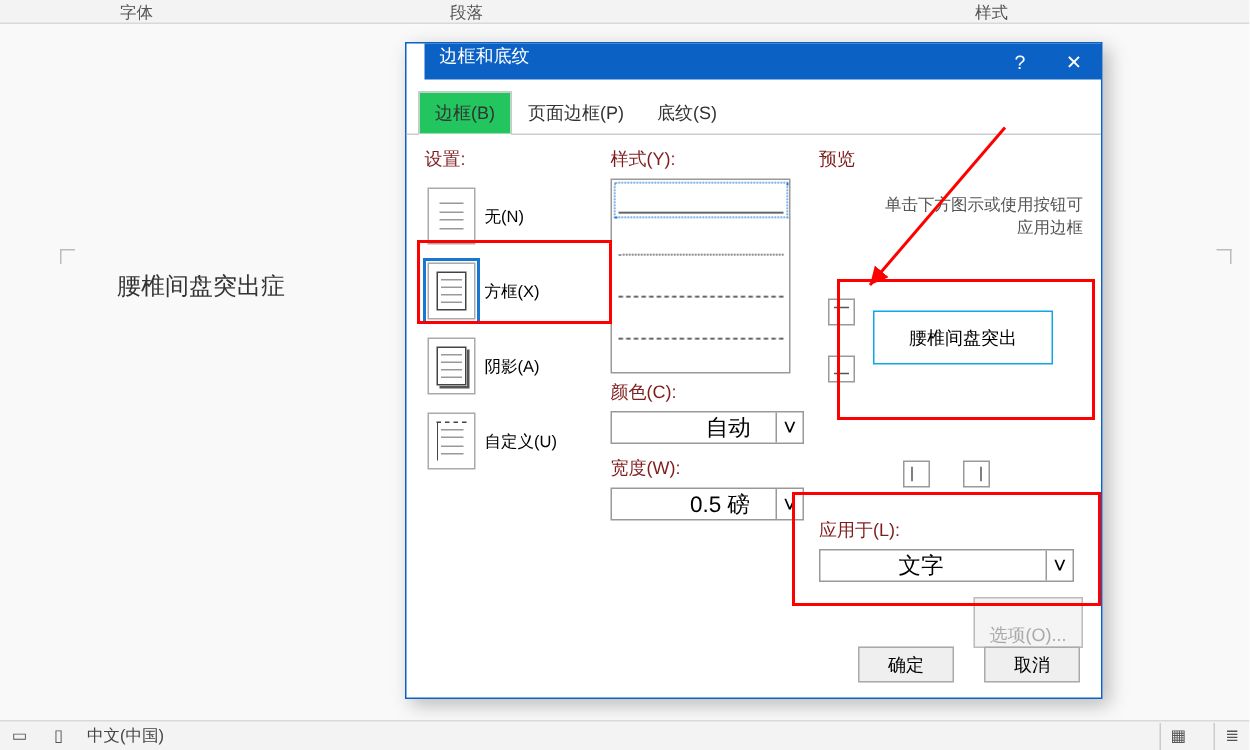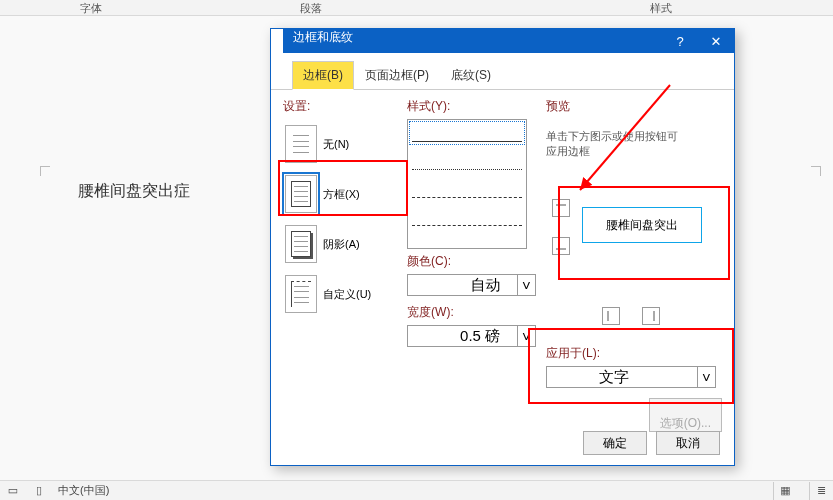--- a/index.html
+++ b/index.html
@@ -18,21 +18,21 @@
 
 
 .dialog { position: absolute; left: 270px; top: 28px; width: 465px; height: 438px; background: #fff; border: 1px solid #0b61c4; box-shadow: 4px 4px 12px rgba(0,0,0,0.25); }
 .titlebar { height: 24px; background: #0b61c4; color: #fff; display: flex; align-items: flex-start; font-size: 12px; padding-left: 10px; margin-left: 12px; }
 .titlebar .spacer { flex: 1; }
 .titlebar .tbtn { width: 36px; height: 24px; color: #fff; display: flex; align-items: center; justify-content: center; cursor: pointer; font-size: 13px; }
 
 
 .tabrow { display: flex; padding: 8px 8px 0 8px; font-size: 12px; border-bottom: 1px solid #ccc; }
 .tab { padding: 5px 10px; border: 1px solid transparent; margin-bottom: -1px; color: #333; cursor: pointer; }
-.tab.active { border: 1px solid #ccc; border-bottom: 1px solid #fff; background: #fde047; margin-left: 13px; }
+.tab.active { border: 1px solid #ccc; border-bottom: 1px solid #fff; background: #22c55e; }
 
 
 .content { display: flex; padding: 8px 12px; gap: 10px; height: calc(100% - 24px - 30px - 44px); }
 .col-settings { width: 115px; }
 .col-style { width: 130px; }
 .col-preview { flex: 1; }
 
 .section-label { font-size: 12px; color: #7f1d1d; margin-bottom: 4px; }
 
 
@@ -54,36 +54,36 @@
 .style-line.selected { outline: 1px dotted #1976d2; outline-offset: 2px; }
 .style-line.dotted { border-bottom-style: dotted; border-bottom-width: 1px; }
 .style-line.dash1 { border-bottom-style: dashed; border-bottom-width: 1px; }
 
 .combo { display: flex; height: 22px; border: 1px solid #999; font-size: 15px; align-items: stretch; padding-left: 46px; }
 .combo .combo-body { flex:1; display:flex; align-items:center; justify-content:center; padding:0 6px; }
 .combo .combo-arrow { width: 18px; border-left: 1px solid #999; display:flex; align-items:center; justify-content:center; cursor:pointer; }
 .combo-row { margin-top: 4px; margin-bottom: 8px; }
 
 
-.preview-hint { font-size: 11px; color: #555; text-align: left; margin-top: 14px; }
+.preview-hint { font-size: 11px; color: #555; text-align: right; margin-top: 14px; }
 .preview-box { position: relative; width: 170px; height: 130px; margin-top: 18px; margin-left: 6px; }
 .preview-inner { position: absolute; left: 30px; top: 30px; width: 120px; height: 36px; border: 1px solid #0ea5e9; display:flex; align-items:center; justify-content:center; font-size: 12px; }
 .pv-btn { position: absolute; width: 18px; height: 18px; border: 1px solid #999; background:#fff; cursor:pointer; display:flex; align-items:center; justify-content:center; }
 .pv-btn.left1 { left: 0px; top: 22px; }
 .pv-btn.left2 { left: 0px; top: 60px; }
 .pv-btn.bot1 { left: 50px; bottom: -18px; }
 .pv-btn.bot2 { left: 90px; bottom: -18px; }
 
 .apply-row { margin-top: 38px; }
 .apply-combo { width: 170px; }
 
 .options-btn { height: 24px; padding: 16px 10px; font-size: 12px; border:1px solid #bbb; background:#f4f4f4; color:#aaa; margin-top: 10px; float: right; cursor: default; }
 
 
-.dialog-footer { position: absolute; bottom: 10px; right: 14px; display:flex; gap:9px;margin-left:36px; }
+.dialog-footer { position: absolute; bottom: 10px; right: 14px; display:flex; gap:20px;margin-left:36px; }
 .dialog-footer button { width: 64px; height: 24px; font-size: 12px; background:#efefef; border:1px solid #aaa; cursor:pointer; }
 
 
 .statusbar { position: absolute; bottom: 0; left: 0; right: 0; height: 20px; background: #f3f3f3; border-top: 1px solid #d9d9d9; display:flex; align-items:center; font-size: 11px; color:#444; padding-left: 6px; gap: 12px; }
 .statusbar .sicon { width:14px; height:14px; display:inline-flex; align-items:center; justify-content:center; color:#555; }
 .statusbar .spacer { flex:1; }
 .view-btn { width:24px; height:18px; border-left:1px solid #ccc; display:flex; align-items:center; justify-content:center; color:#555; cursor:pointer; }
 
 
 .red-box { position: absolute; border: 2px solid #ff0000; pointer-events: none; }

